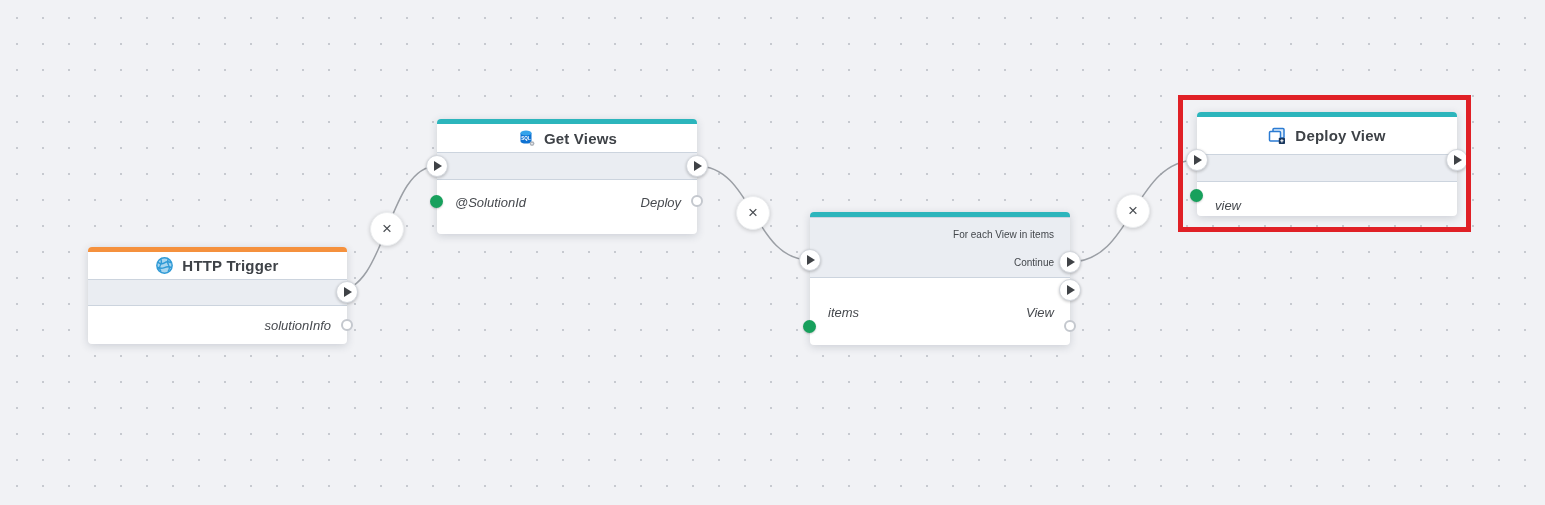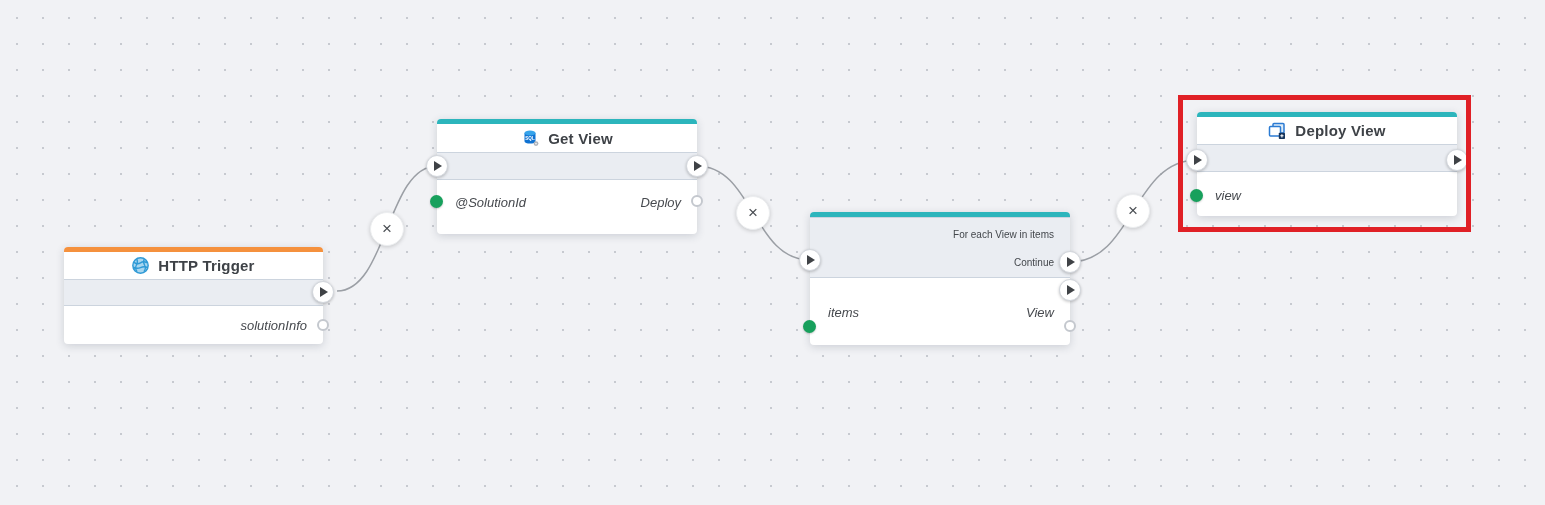--- a/index.html
+++ b/index.html
@@ -105,21 +105,21 @@
 <body>
 
 <div class="canvas">
 
   <svg class="edges" width="1545" height="505">
     <path d="M337,291 C387,291 387,166 437,166" fill="none" stroke="#9b9fa5" stroke-width="1.5"></path>
     <path d="M697,166 C753,166 753,260 810,260" fill="none" stroke="#9b9fa5" stroke-width="1.5"></path>
     <path d="M1070,262 C1133,262 1133,160 1197,160" fill="none" stroke="#9b9fa5" stroke-width="1.5"></path>
   </svg>
 
-  <div class="node" style="left:64px;top:247px;width:259px;height:97px;">
+  <div class="node" style="left:88px;top:247px;width:259px;height:97px;">
     <div class="accent orange"></div>
     <div class="header" style="height:27px;">
       <span class="icon">
         <svg width="17" height="17" viewBox="0 0 16 16">
           <circle cx="8" cy="8" r="7.2" fill="#a8d6ef"></circle>
           <path d="M8 .8 a7.2 7.2 0 0 0 0 14.4 a7.2 7.2 0 0 0 0 -14.4 M2 5 Q5 7.5 8 5.5 Q11 3.5 14 5.5 M1.2 9.5 Q4.5 11.5 8 10 Q11.5 8.5 14.8 10" fill="none" stroke="#2f9ad6" stroke-width="1.4"></path>
           <path d="M4.5 2 Q6 5 4 8 Q2.5 10.5 4.8 13.8 M11.5 2 Q10 5 12 8 Q13.5 10.5 11.2 13.8" fill="none" stroke="#2f9ad6" stroke-width="1.2"></path>
         </svg>
       </span>
       <span class="title">HTTP Trigger</span>
@@ -142,21 +142,21 @@
     <div class="header" style="height:28px;">
       <span class="icon">
         <svg width="18" height="18" viewBox="0 0 18 18">
           <path d="M3.5 4 v8.2 a5.5 2.4 0 0 0 11 0 V4 Z" fill="#0f72d2"></path>
           <ellipse cx="9" cy="4" rx="5.5" ry="2.4" fill="#35a3ea"></ellipse>
           <text x="9" y="11" font-size="4.6" font-weight="bold" fill="#fff" text-anchor="middle" font-family="Liberation Sans,sans-serif">SQL</text>
           <circle cx="15" cy="14.6" r="2.4" fill="#aeb3ba"></circle>
           <circle cx="15" cy="14.6" r="0.9" fill="#eef0f3"></circle>
         </svg>
       </span>
-      <span class="title">Get View</span>
+      <span class="title">Get Views</span>
     </div>
     <div class="execband" style="height:28px;"></div>
     <div class="body" style="height:54px;padding-top:8px;box-sizing:border-box;">
       <div class="io-row">
         <span class="io-label">@SolutionId</span>
         <span class="io-label">Deploy</span>
       </div>
     </div>
     <div class="port" style="left:-11px;top:36px;">
         <span class="tri"></span>
@@ -192,21 +192,21 @@
       </div>
     <div class="port" style="right:-11px;top:67px;">
         <span class="tri"></span>
       </div>
     <div class="indot" style="left:-7px;top:108px;"></div>
     <div class="outdot" style="right:-6px;top:108px;"></div>
   </div>
 
   <div class="node" style="left:1197px;top:112px;width:260px;height:104px;">
     <div class="accent teal"></div>
-    <div class="header" style="height:27px;">
+    <div class="header" style="height:37px;">
       <span class="icon">
         <svg width="18" height="18" viewBox="0 0 18 18">
           <rect x="5" y="1.5" width="11" height="9.5" rx="1" fill="#dcebf8" stroke="#2b7bd3" stroke-width="1.5"></rect>
           <rect x="1.5" y="4.5" width="11" height="9.5" rx="1" fill="#ffffff" stroke="#2b7bd3" stroke-width="1.5"></rect>
           <rect x="10.8" y="10.8" width="6.2" height="6.2" rx="0.8" fill="#17355c"></rect>
           <path d="M13.9 12.2 v3.2 M12.3 13.8 h3.2" stroke="#fff" stroke-width="1.1"></path>
         </svg>
       </span>
       <span class="title">Deploy View</span>
     </div>

